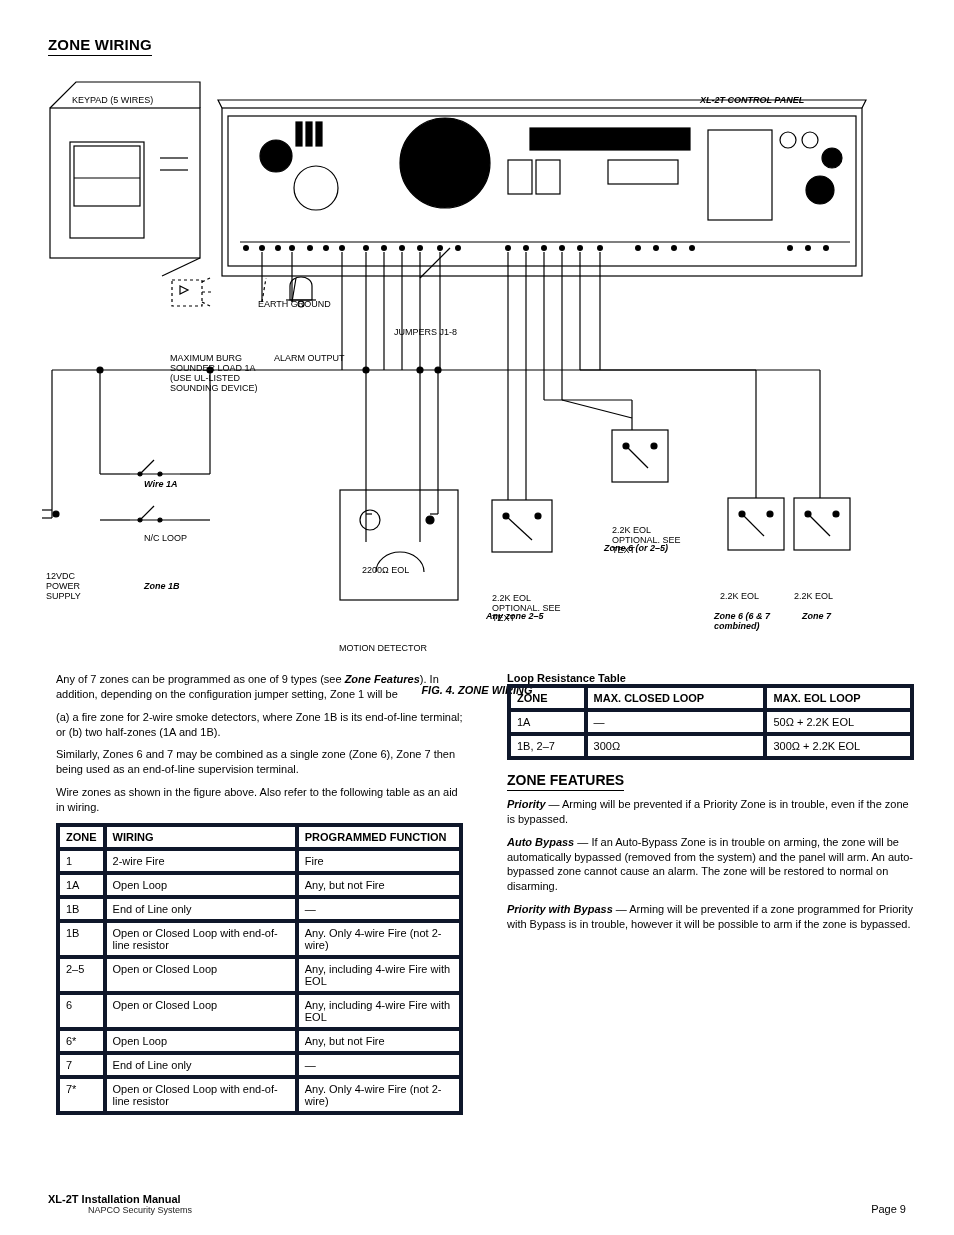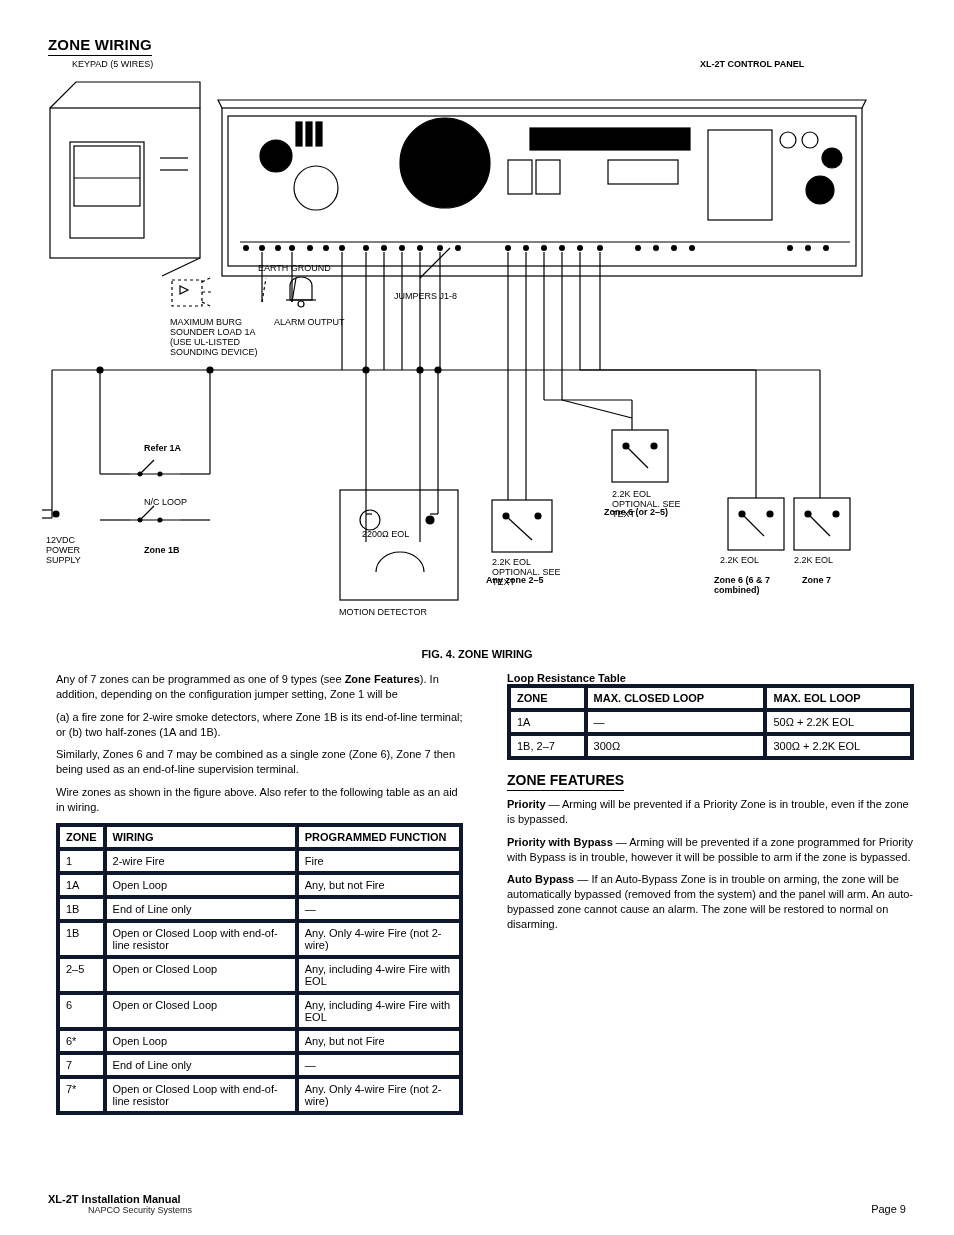--- a/index.html
+++ b/index.html
@@ -19,21 +19,21 @@
   }
   .title-line {
     font-weight: 700;
     font-size: 15px;
     letter-spacing: 0.2px;
     display: inline-block;
     border-bottom: 1.5px solid #000;
     padding-bottom: 2px;
     margin-bottom: 16px;
   }
-  .bold { font-weight: 700; }
+  .bold { font-weight: 700; font-style: italic; }
   .columns {
     position: absolute;
     left: 56px;
     top: 672px;
     width: 858px;
     display: flex;
     gap: 44px;
   }
   .col {
     flex: 1 1 0;
@@ -62,21 +62,21 @@
     margin-bottom: 6px;
   }
   .zonehead { font-weight:700; font-size:11px; }
   .footer {
     position:absolute; bottom:20px; left:48px;
     font-size:11px; font-weight:700;
   }
   .footersub { font-size:9px; font-weight:400; color:#222; display:block;padding-left:40px; }
 
   
-  .lbl { position:absolute; font-size:9px; line-height:1.1; white-space:nowrap; }
+  .lbl { position:absolute; font-size:9px; line-height:1.1; white-space:nowrap;margin-top:36px; }
   svg.diagram {
     position:absolute; left:40px; top:70px; width:870px; height:590px;
     overflow:visible;
   }
 </style>
 </head>
 <body>
 
 <div class="page">
 
@@ -281,21 +281,21 @@
   <div class="lbl" style="left:170px; top:318px; width:92px; white-space:normal;">MAXIMUM BURG SOUNDER LOAD 1A (USE UL-LISTED SOUNDING DEVICE)</div>
   <div class="lbl" style="left:274px; top:318px;">ALARM OUTPUT</div>
   <div class="lbl" style="left:46px;  top:536px; width:60px; white-space:normal;">12VDC POWER SUPPLY</div>
   <div class="lbl" style="left:144px; top:498px;">N/C LOOP</div>
   <div class="lbl" style="left:338px; top:608px; width:90px; white-space:normal;text-align:center;">MOTION DETECTOR</div>
   <div class="lbl" style="left:362px; top:530px;">2200Ω EOL</div>
   <div class="lbl" style="left:492px; top:558px; width:70px; white-space:normal;">2.2K EOL OPTIONAL. SEE TEXT</div>
   <div class="lbl" style="left:612px; top:490px; width:70px; white-space:normal;">2.2K EOL OPTIONAL. SEE TEXT</div>
   <div class="lbl" style="left:720px; top:556px;">2.2K EOL</div>
   <div class="lbl" style="left:794px; top:556px;">2.2K EOL</div>
-  <div class="lbl bold" style="left:144px; top:444px;">Refer 1A</div>
+  <div class="lbl bold" style="left:144px; top:444px;">Wire 1A</div>
   <div class="lbl bold" style="left:144px; top:546px;">Zone 1B</div>
   <div class="lbl bold" style="left:486px; top:576px; width:80px; white-space:normal;">Any zone 2–5</div>
   <div class="lbl bold" style="left:604px; top:508px; width:80px; white-space:normal;">Zone 6 (or 2–5)</div>
   <div class="lbl bold" style="left:714px; top:576px; width:90px; white-space:normal;">Zone 6 (6 &amp; 7 combined)</div>
   <div class="lbl bold" style="left:802px; top:576px;">Zone 7</div>
 
   <div class="lbl bold" style="left:50%; top:648px; transform:translateX(-50%); font-size:11px;">FIG. 4.  ZONE WIRING</div>
 
   
   <div class="columns">
@@ -390,26 +390,26 @@
         </tbody>
       </table>
 
       <div class="sectionhead">ZONE FEATURES</div>
 
       <p class="para">
         <span class="bold">Priority</span> —
         <span>Arming will be prevented if a Priority Zone is in trouble, even if the zone is bypassed.</span>
       </p>
       <p class="para">
+        <span class="bold">Auto Bypass</span> —
+        <span>If an Auto-Bypass Zone is in trouble on arming, the zone will be automatically bypassed (removed from the system) and the panel will arm. An auto-bypassed zone cannot cause an alarm. The zone will be restored to normal on disarming.</span>
+      </p>
+      <p class="para">
         <span class="bold">Priority with Bypass</span> —
         <span>Arming will be prevented if a zone programmed for Priority with Bypass is in trouble, however it will be possible to arm if the zone is bypassed.</span>
-      </p>
-      <p class="para">
-        <span class="bold">Auto Bypass</span> —
-        <span>If an Auto-Bypass Zone is in trouble on arming, the zone will be automatically bypassed (removed from the system) and the panel will arm. An auto-bypassed zone cannot cause an alarm. The zone will be restored to normal on disarming.</span>
       </p>
     </div>
   </div>
 
   <div class="footer">
     <span>XL-2T Installation Manual</span>
     <span class="footersub">NAPCO Security Systems</span>
   </div>
   <div style="position:absolute; bottom:20px; right:48px; font-size:11px;">Page 9</div>
 

